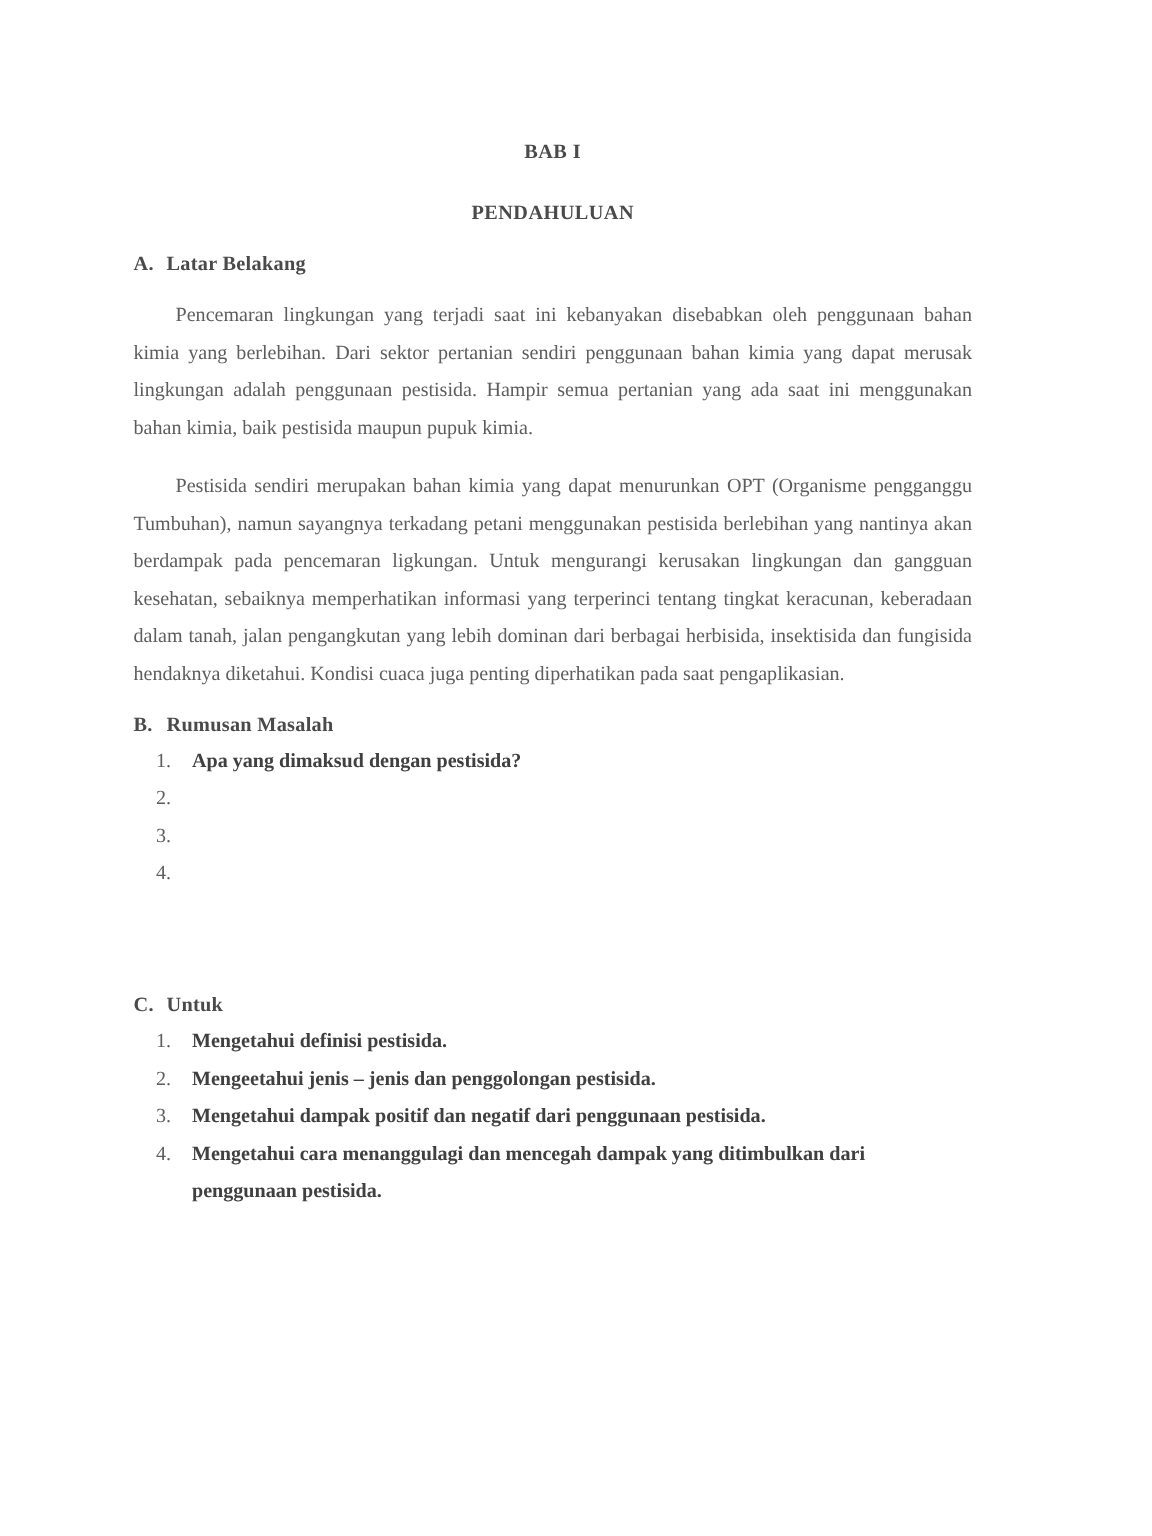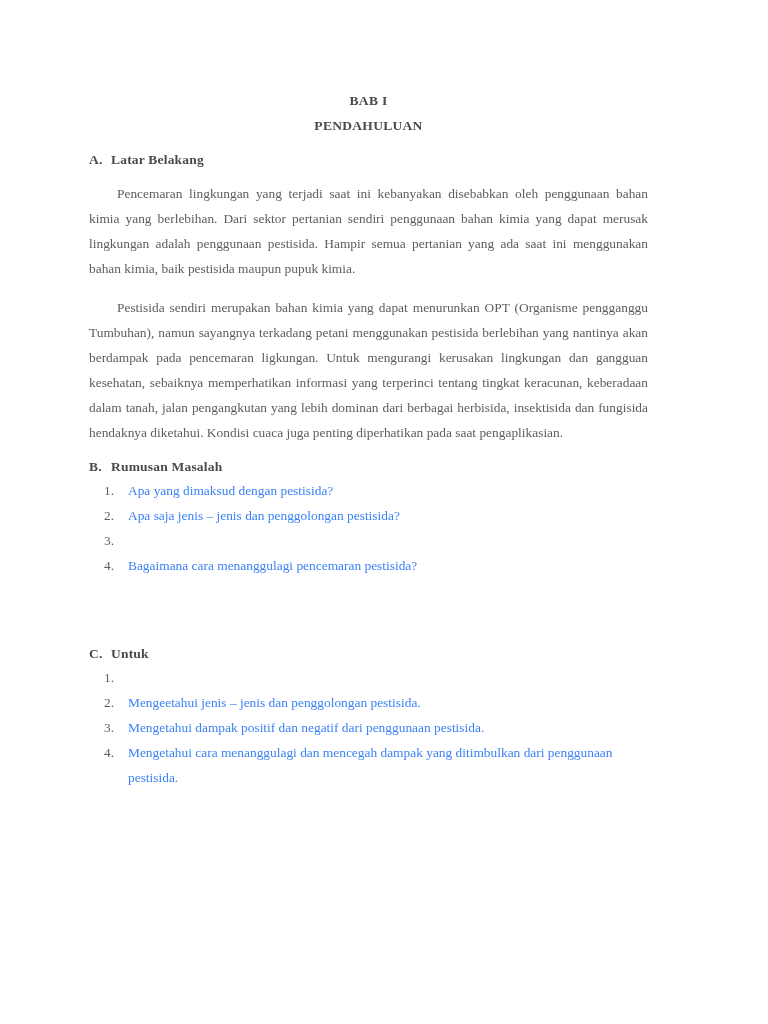--- a/index.html
+++ b/index.html
@@ -22,20 +22,21 @@
     padding: 88px 120px 0 89px;
     background: #ffffff;
   }
   .doc-title {
     text-align: center;
     font-weight: bold;
     font-size: 13.5px;
     letter-spacing: 0.3px;
     color: #4a4a4a;
     line-height: 25px;
+    margin-top: 16px;
   }
   .doc-title.first {
     margin-top: 0;
   }
   .section-heading {
     font-weight: bold;
     font-size: 13.5px;
     color: #4a4a4a;
     margin-top: 14px;
     letter-spacing: 0.2px;
@@ -68,22 +69,23 @@
     align-items: flex-start;
     padding-left: 15px;
   }
   ol.num-list > li .num {
     flex: 0 0 24px;
     width: 24px;
     color: #5d5d5d;
   }
   ol.num-list > li .item-text {
     flex: 1 1 auto;
-    color: #3b82f6;
+    color: #404040;
     max-width: 530px;
+    font-weight: bold;
   }
   .gap {
     height: 54px;
   }
 </style>
 </head>
 <body>
 
 <div class="page">
 
@@ -103,41 +105,40 @@
     <span>Rumusan Masalah</span>
   </div>
 
   <ol class="num-list">
     <li>
       <span class="num">1.</span>
       <span class="item-text">Apa yang dimaksud dengan pestisida?</span>
     </li>
     <li>
       <span class="num">2.</span>
-      <span class="item-text">Apa saja jenis – jenis dan penggolongan pestisida?</span>
     </li>
     <li>
       <span class="num">3.</span>
     </li>
     <li>
       <span class="num">4.</span>
-      <span class="item-text">Bagaimana cara menanggulagi pencemaran pestisida?</span>
     </li>
   </ol>
 
   <div class="gap"></div>
 
   <div class="section-heading">
     <span class="marker">C.</span>
     <span>Untuk</span>
   </div>
 
   <ol class="num-list">
     <li>
       <span class="num">1.</span>
+      <span class="item-text">Mengetahui definisi pestisida.</span>
     </li>
     <li>
       <span class="num">2.</span>
       <span class="item-text">Mengeetahui jenis – jenis dan penggolongan pestisida.</span>
     </li>
     <li>
       <span class="num">3.</span>
       <span class="item-text">Mengetahui dampak positif dan negatif dari penggunaan pestisida.</span>
     </li>
     <li>

